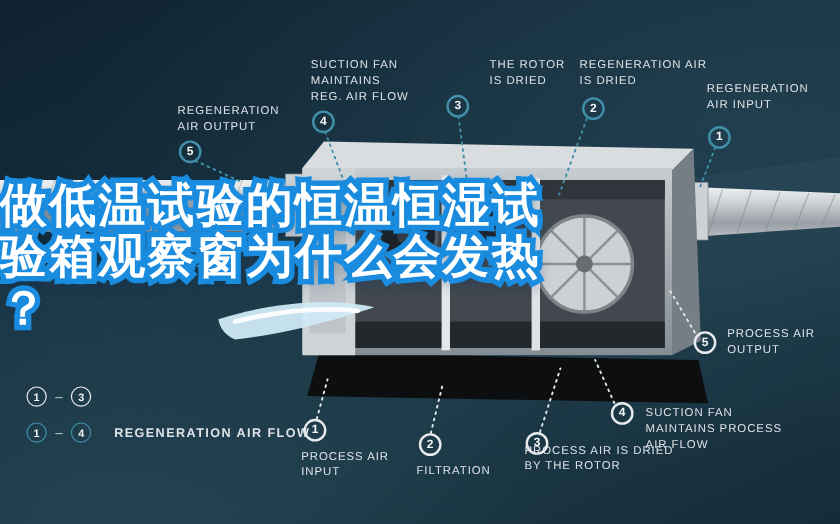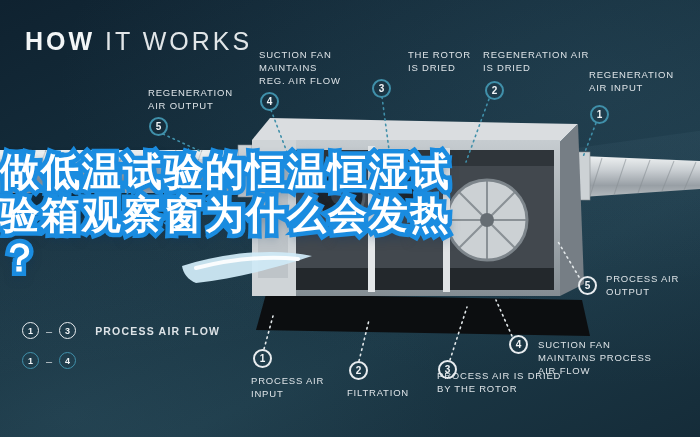--- a/index.html
+++ b/index.html
@@ -143,23 +143,20 @@
       <g stroke="#e3e8ea" stroke-width="1.6">
         <path d="M264,349 L273,316"></path>
         <path d="M359,361 L369,320"></path>
         <path d="M450,360 L467,307"></path>
         <path d="M512,336 L496,300"></path>
         <path d="M579,277 L557,240"></path>
       </g>
     </g>
   </svg>
 
-  <div class="title">
-    <span class="b">HOW</span><span class="r"> IT WORKS</span>
-  </div>
 
   <div class="regen r1">
     <div class="co-text">REGENERATION
 AIR INPUT</div>
     <div class="co-num">1</div>
   </div>
   <div class="regen r2">
     <div class="co-text">REGENERATION AIR
 IS DRIED</div>
     <div class="co-num">2</div>
@@ -204,26 +201,26 @@
   <div class="proc p5">
     <div class="co-text">PROCESS AIR
 OUTPUT</div>
     <div class="co-num">5</div>
   </div>
 
   <div class="legend-row process">
     <span class="legend-num">1</span>
     <span class="legend-dash">–</span>
     <span class="legend-num">3</span>
-    <span class="legend-label">PROCESS AIR FLOW</span>
   </div>
   <div class="legend-row regen">
     <span class="legend-num">1</span>
     <span class="legend-dash">–</span>
     <span class="legend-num">4</span>
+    <span class="legend-label">REGENERATION AIR FLOW</span>
   </div>
 
   <div class="headline">
     <div class="cn-line">
       <span class="cn-stroke">做低温试验的恒温恒湿试</span>
       <span class="cn-fill">做低温试验的恒温恒湿试</span>
     </div>
     <div class="cn-line">
       <span class="cn-stroke">验箱观察窗为什么会发热</span>
       <span class="cn-fill">验箱观察窗为什么会发热</span>

